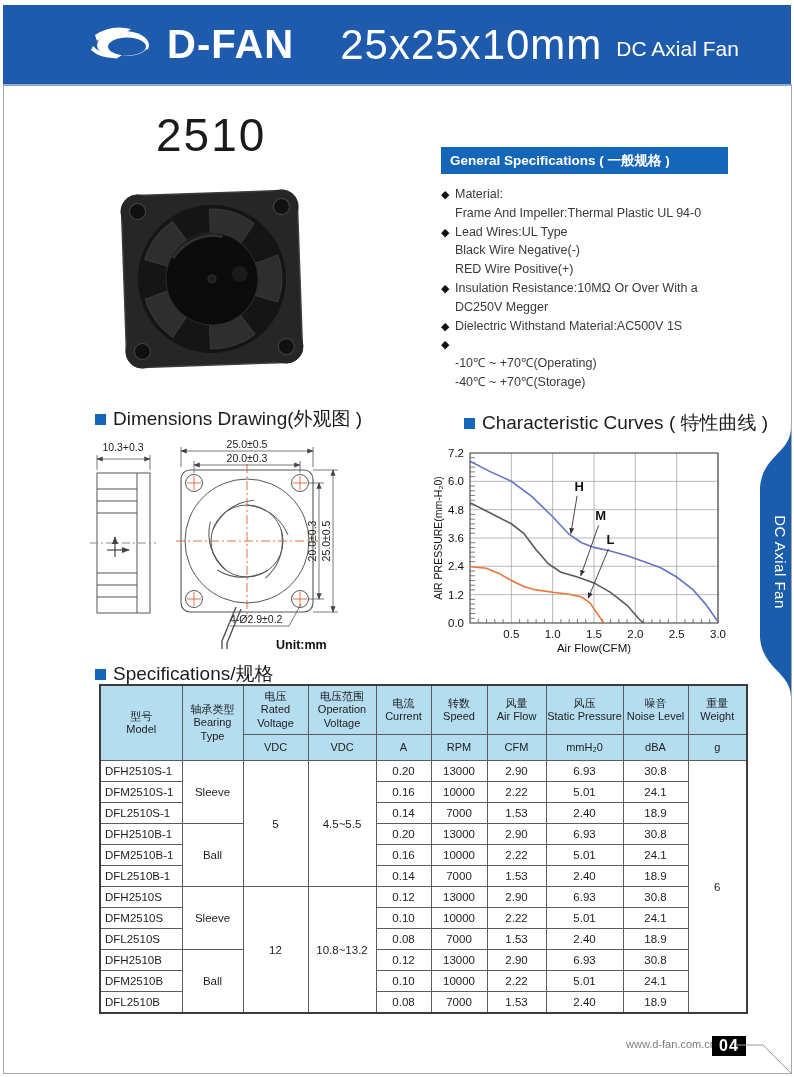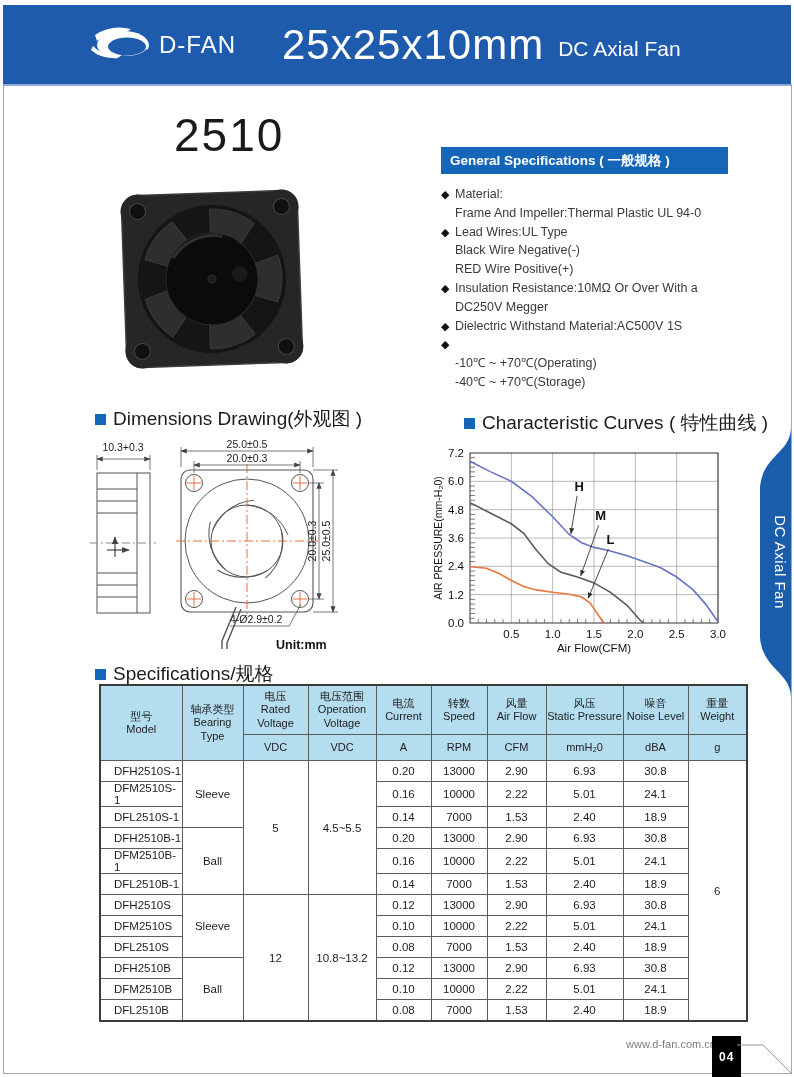--- a/index.html
+++ b/index.html
@@ -11,25 +11,25 @@
     position:absolute;left:3px;top:84px;width:787px;height:989px;
     border-left:1px solid #a8a8a8;border-right:1px solid #a8a8a8;border-bottom:1px solid #a8a8a8;
   }
   
   .banner{
     position:absolute;left:3px;top:5px;width:788px;height:79px;
     background:#1e5bad;border-bottom:2px solid #8fa8d8;
     display:flex;align-items:center;
   }
   .logo-wrap{display:flex;align-items:center;margin-left:86px;}
-  .brand{color:#fff;font-size:24px;font-weight:normal;letter-spacing:1px;margin-left:6px;}
+  .brand{color:#fff;font-size:40px;font-weight:bold;letter-spacing:1px;margin-left:14px;}
   .banner-title{color:#fff;font-size:42px;font-weight:normal;margin-left:46px;letter-spacing:1px;text-align:right;}
   .banner-sub{color:#fff;font-size:21px;margin-left:14px;margin-bottom:-8px;}
   
-  .model-title{position:absolute;left:174px;top:108px;font-size:46px;color:#1a1a1a;letter-spacing:2px;}
+  .model-title{position:absolute;left:156px;top:108px;font-size:46px;color:#1a1a1a;letter-spacing:2px;}
   .fan-photo{position:absolute;left:112px;top:183px;}
   
   .gs{position:absolute;left:441px;top:147px;width:287px;}
   .gs-title{background:#1565b8;color:#fff;font-size:13.5px;font-weight:bold;padding:5px 9px 4px 9px;}
   .gs-list{margin-top:11px;font-size:12.5px;color:#3a3a3a;}
   .gs-line{display:flex;line-height:18.8px;}
   .gs-bullet{width:14px;flex:0 0 14px;font-size:11px;color:#111;}
   
   .sec{position:absolute;font-size:19px;color:#1c1c1c;display:flex;align-items:center;}
   .sec .sq{width:11px;height:11px;background:#1565b8;margin-right:7px;flex:0 0 11px;}
@@ -42,25 +42,25 @@
   .spec-table{
     position:absolute;left:99px;top:684px;width:647px;
     border-collapse:collapse;table-layout:fixed;font-size:11.5px;color:#1d1d1d;
   }
   .spec-table th,.spec-table td{border:1px solid #5c5c5c;text-align:center;padding:0;}
   .spec-table{border:2px solid #3c3c3c;}
   .spec-table thead th{background:#b5ddf0;font-weight:normal;font-size:11px;line-height:1.2;}
   .spec-table tr.h1 th{height:48px;vertical-align:middle;}
   .spec-table tr.h2 th{height:25px;}
   .spec-table tbody td{height:20px;}
-  .spec-table td.model{text-align:left;padding-left:13px;}
+  .spec-table td.model{text-align:left;padding-left:4px;}
   
   .site{position:absolute;left:626px;top:1038px;font-size:11px;color:#7d7d7d;}
   .pagenum{position:absolute;left:712px;top:1036px;background:#000;color:#fff;
-    font-size:12px;font-weight:bold;padding:14px 7px;letter-spacing:1px;}
+    font-size:16px;font-weight:bold;padding:1px 7px;letter-spacing:1px;}
   .foot-lines{position:absolute;left:735px;top:1036px;}
 </style>
 </head>
 <body>
 
 <div class="page-frame"></div>
 
 <div class="banner">
   <div class="logo-wrap">
     <svg width="64" height="46" viewBox="0 0 64 46">

